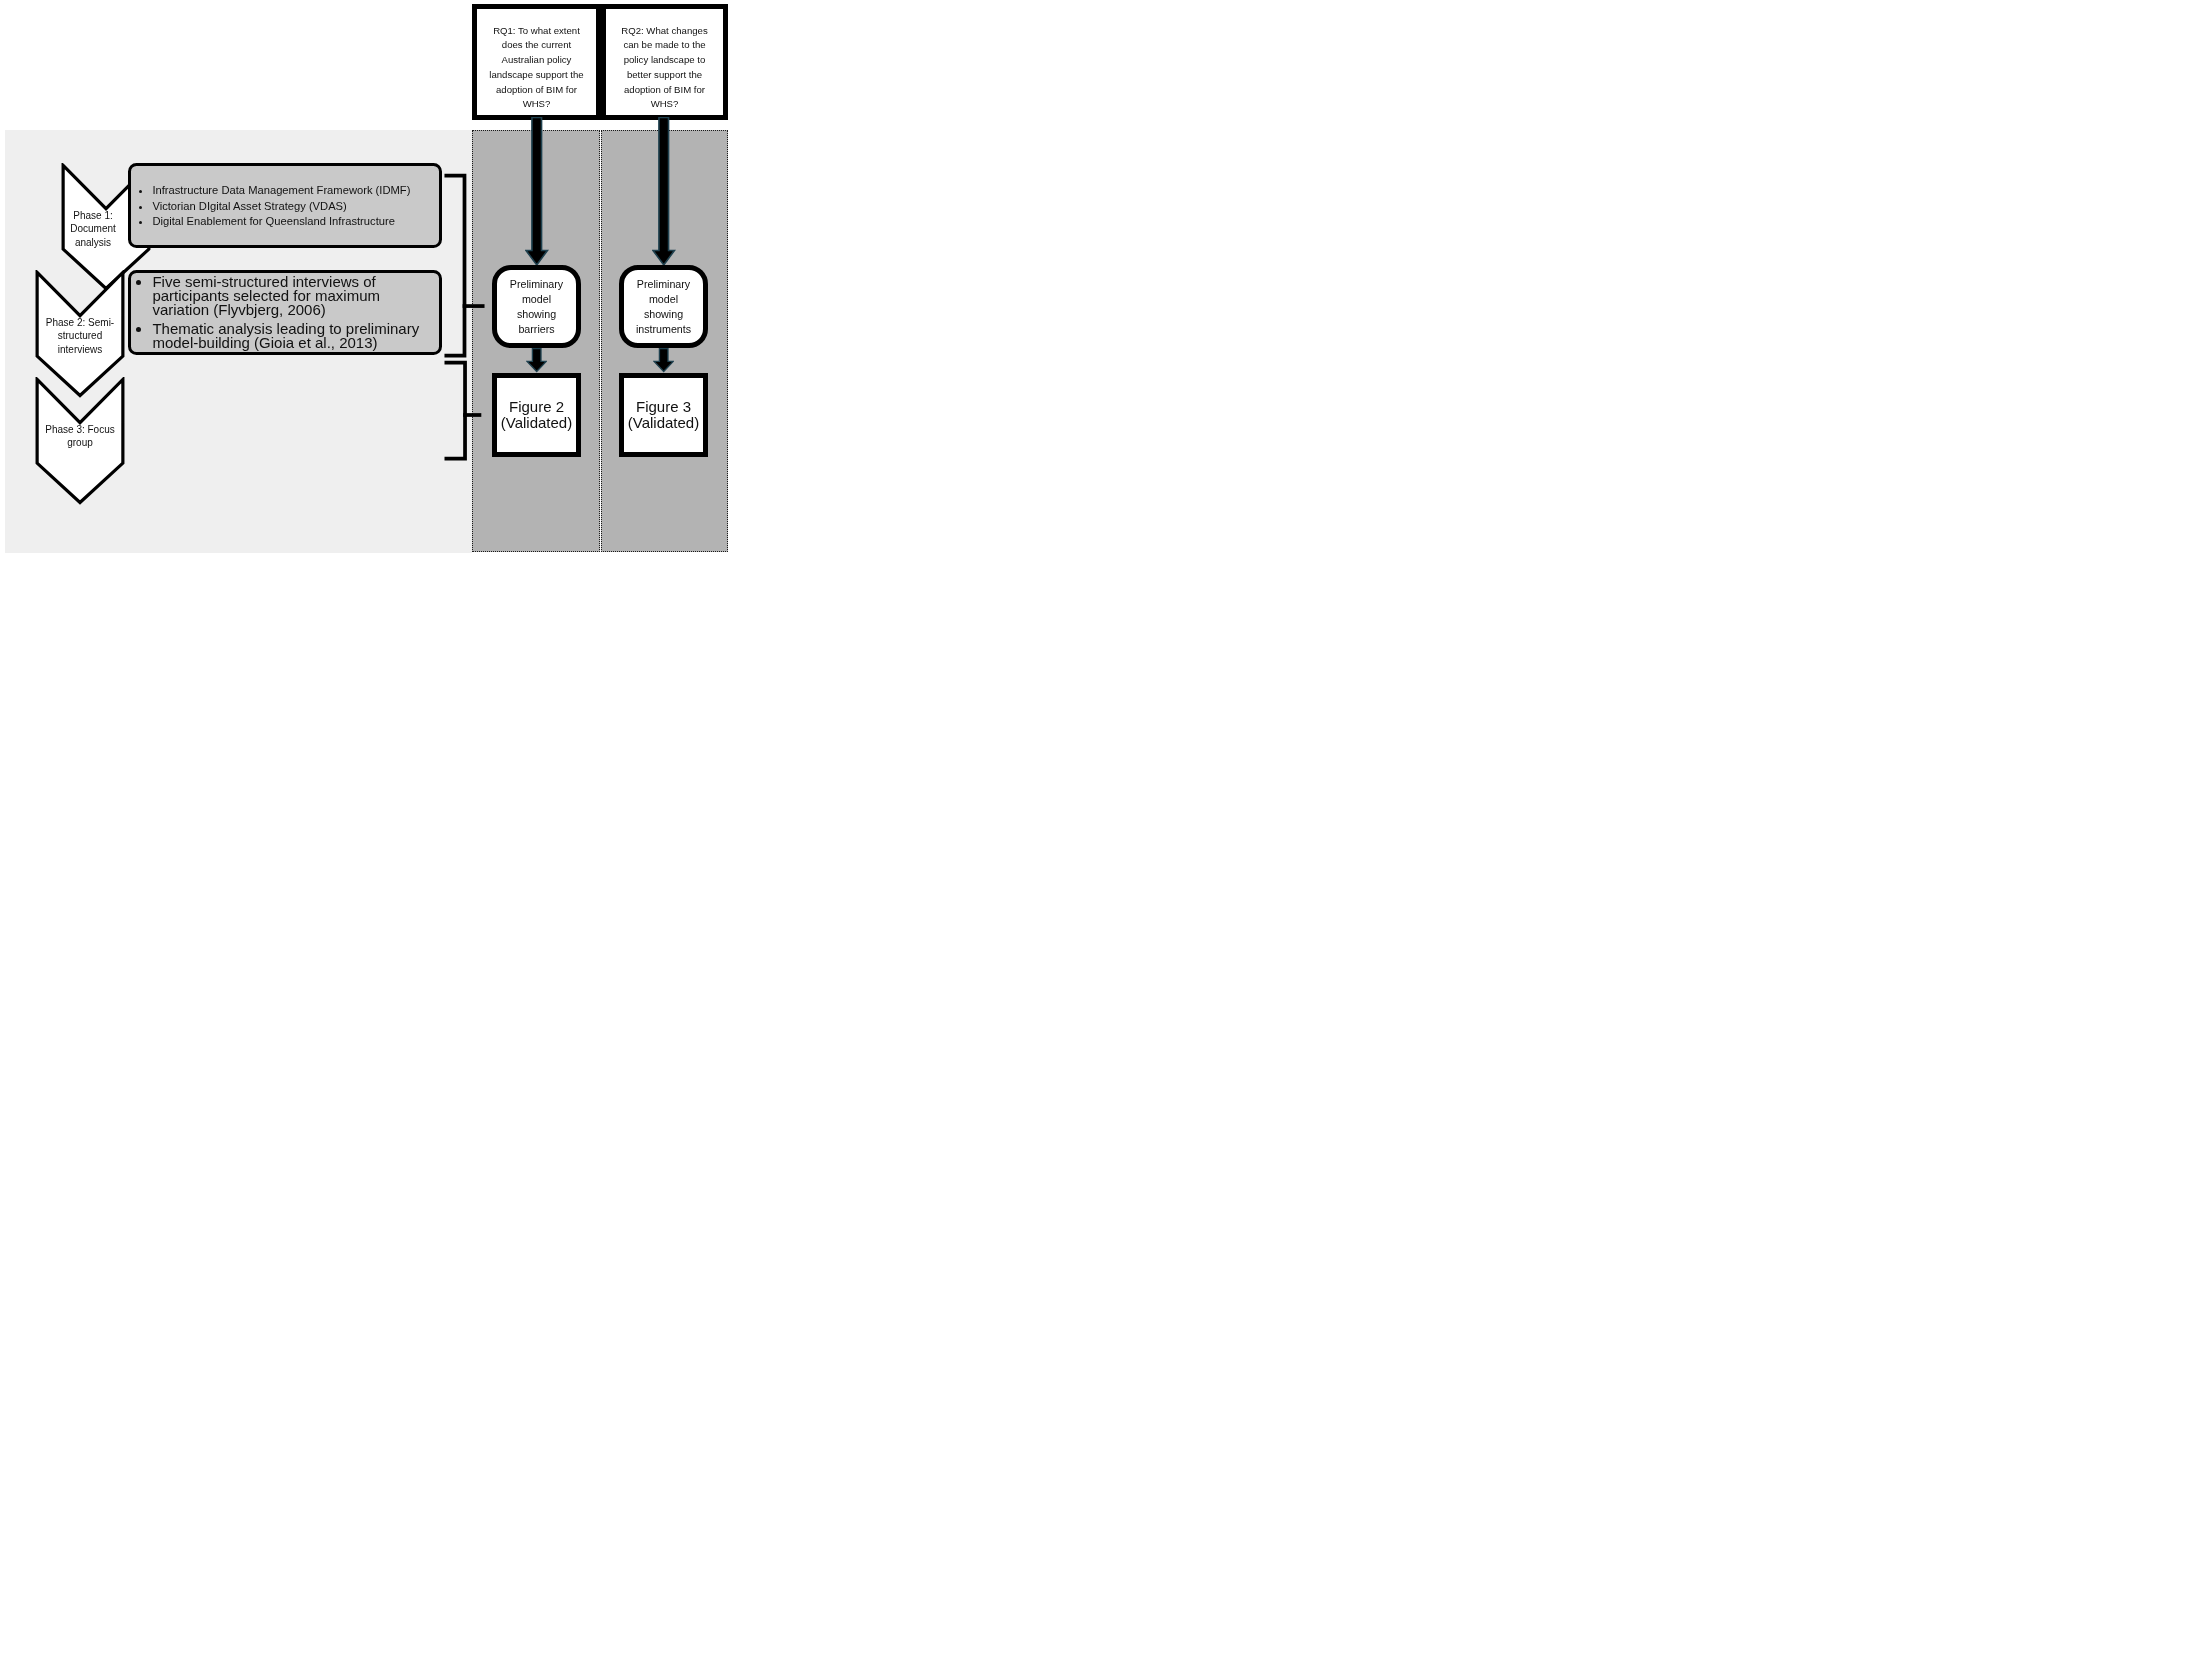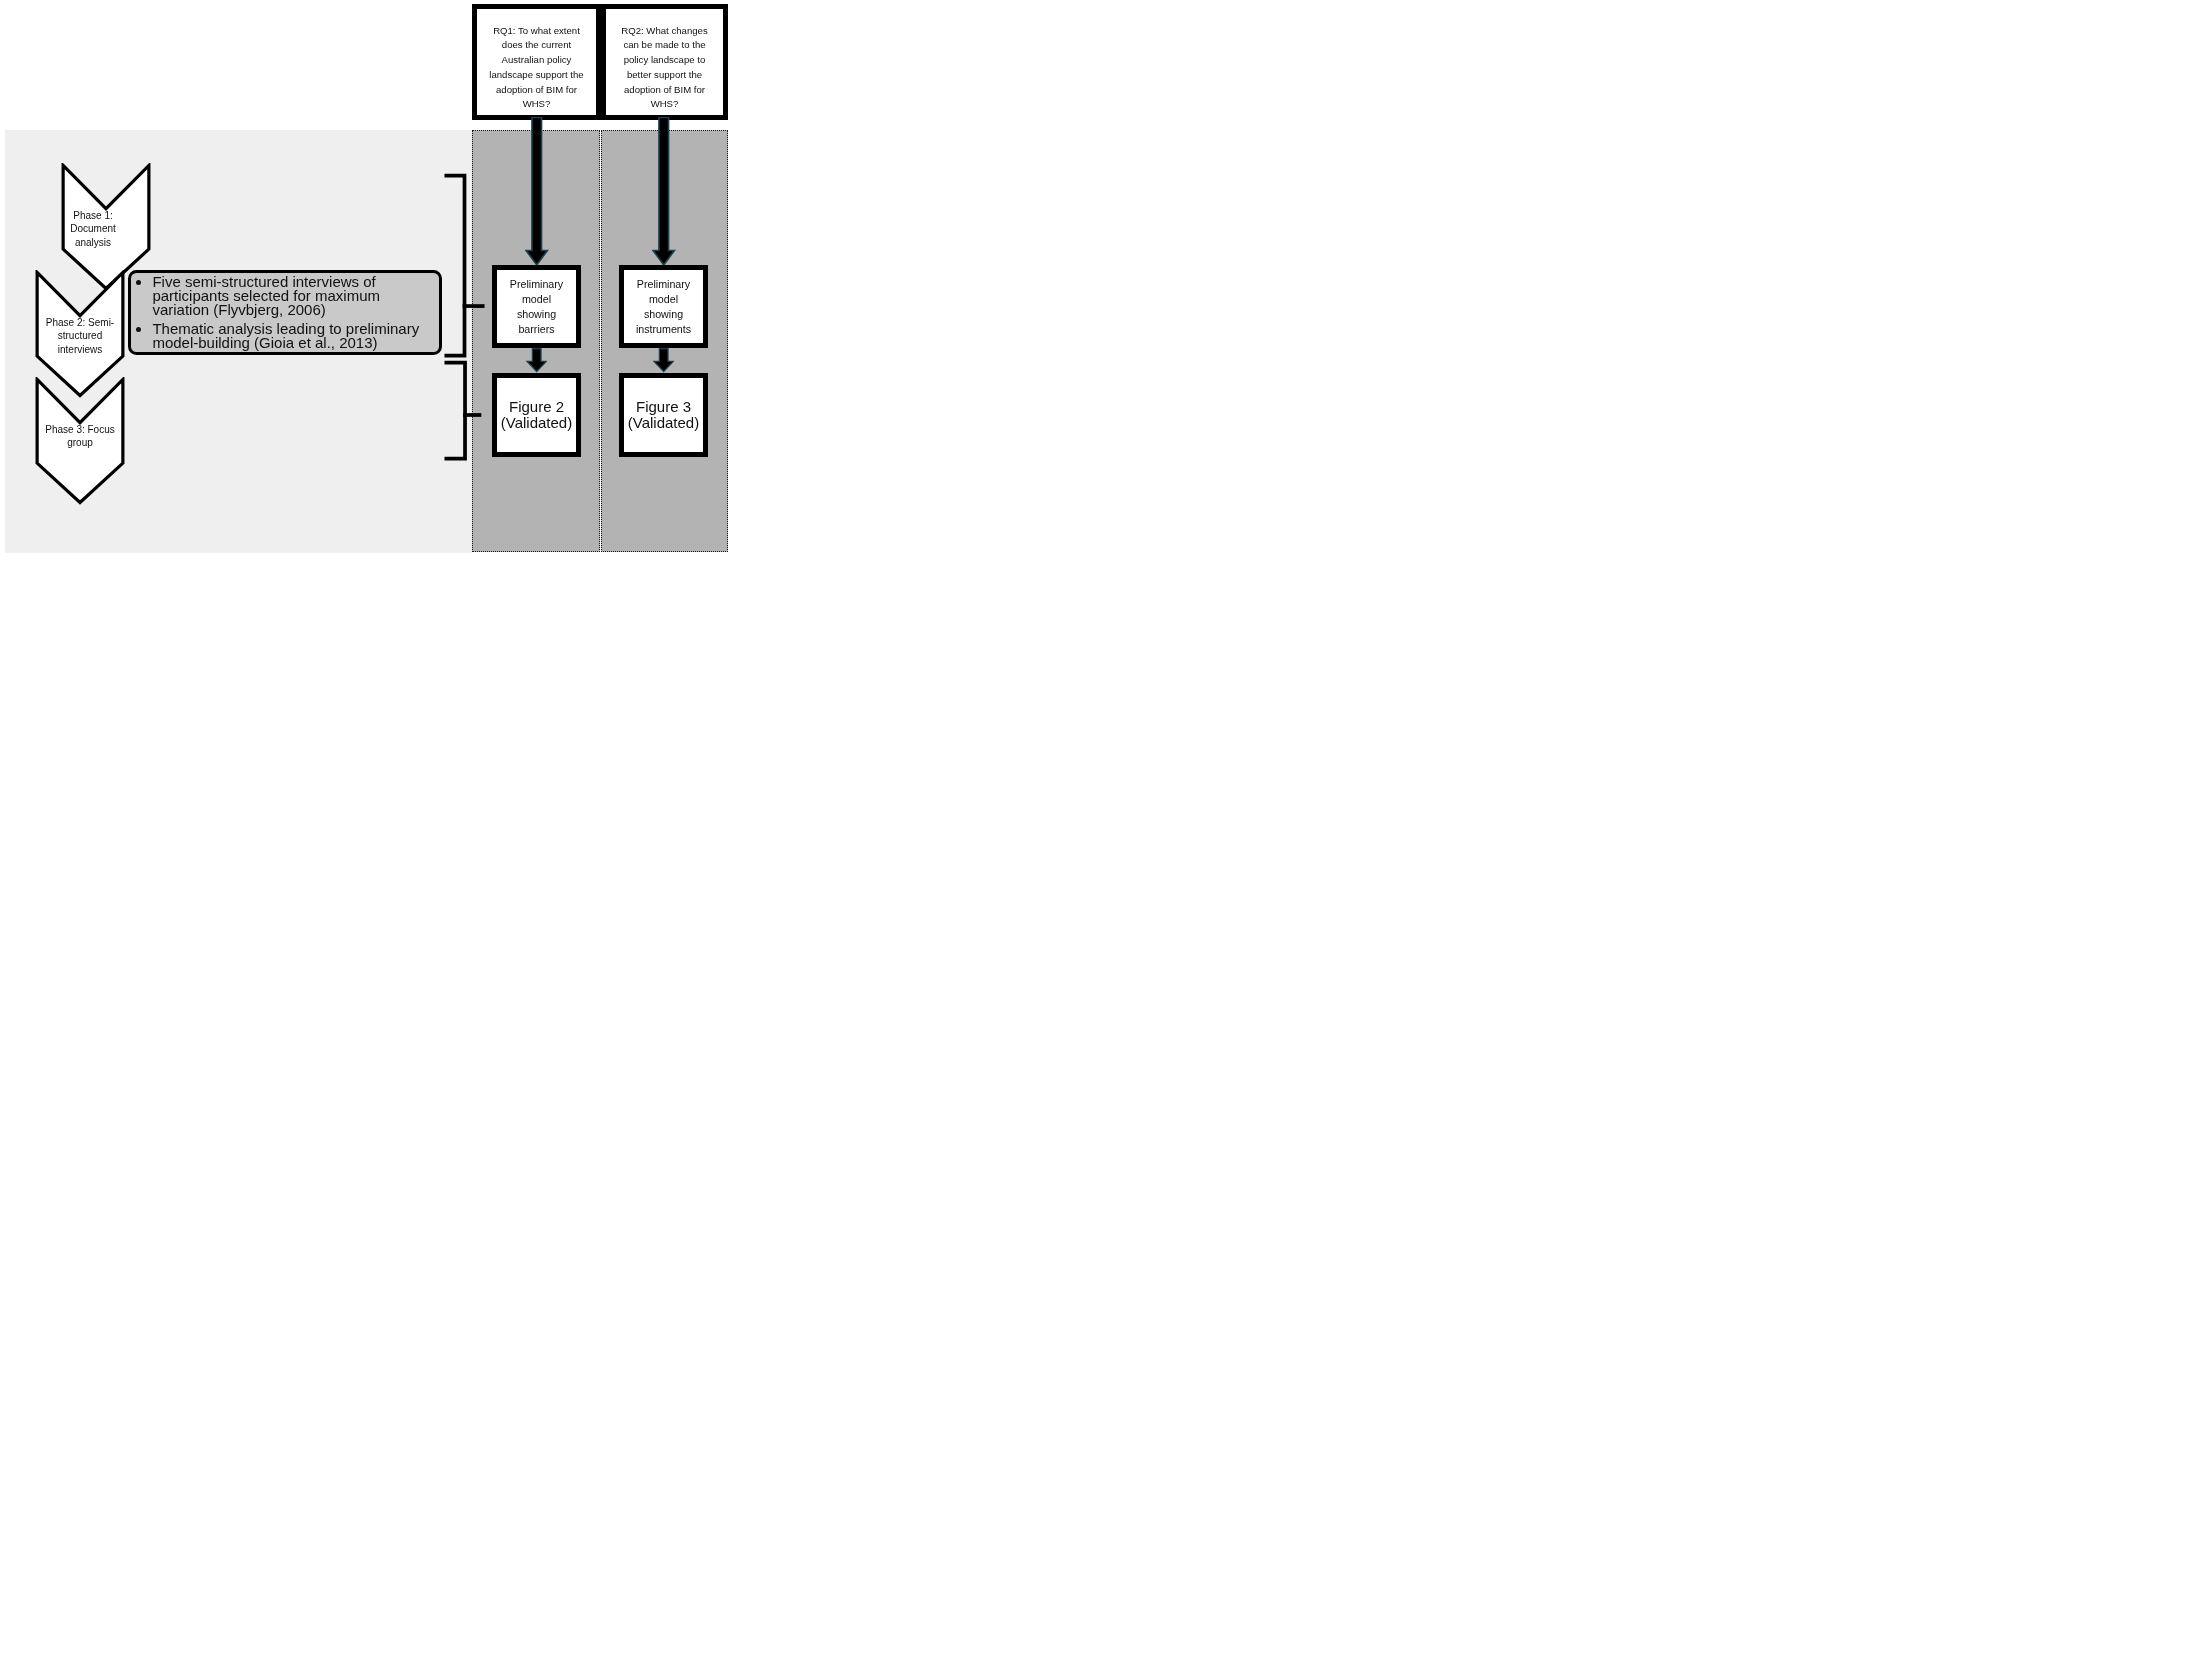--- a/index.html
+++ b/index.html
@@ -21,21 +21,21 @@
   .phase-box{left:128px;width:314px;background:#c9c9c9;border:3.7px solid #000;border-radius:8.5px;
              box-sizing:border-box;display:flex;flex-direction:column;justify-content:center;}
   .phase-box ul{margin:0;padding:0 5.3px 0 21.4px;list-style-type:disc;}
   .phase-box li{font-size:11.2px;line-height:14px;margin:0;}
   .phase-box li + li{margin-top:1.1px;}
   .phase-box.p2 li{font-size:15px;}
   .phase-box.p2 li + li{margin-top:4.8px;}
   .model-box{width:89px;background:#ffffff;border:5.3px solid #000;box-sizing:border-box;
              display:flex;align-items:center;justify-content:center;text-align:center;
              white-space:pre-line;}
-  .prelim{top:265px;height:83px;font-size:10.7px;line-height:15px;}
+  .prelim{top:265px;height:83px;font-size:10.7px;line-height:15px;border-radius:19px;}
   .figure{top:373px;height:84px;font-size:15px;line-height:16px;}
   .cpos1{left:492px;}
   .cpos2{left:619px;}
   .arrow-svg{pointer-events:none;}
 </style>
 </head>
 <body>
 
 <div class="canvas">
 
@@ -60,20 +60,27 @@
 interviews</div>
   </div>
   <div class="abs chevron" style="top:377px;">
     <svg width="90" height="128" viewBox="0 0 169 239">
       <polygon points="4,4 84.5,85 165,4 165,161 84.5,235 4,161" fill="#ffffff" stroke="#000000" stroke-width="6"></polygon>
     </svg>
     <div class="chev-label">Phase 3: Focus
 group</div>
   </div>
 
+  <div class="abs phase-box p1" style="top:163px;height:85px;">
+    <ul>
+        <li>Infrastructure Data Management Framework (IDMF)</li>
+        <li>Victorian DIgital Asset Strategy (VDAS)</li>
+        <li>Digital Enablement for Queensland Infrastructure</li>
+      </ul>
+  </div>
   <div class="abs phase-box p2" style="top:270px;height:85px;">
     <ul>
         <li>Five semi-structured interviews of participants selected for maximum variation (Flyvbjerg, 2006)</li>
         <li>Thematic analysis leading to preliminary model-building (Gioia et al., 2013)</li>
       </ul>
   </div>
 
   <svg class="abs arrow-svg" style="left:443px;top:172px;" width="43" height="188" viewBox="0 0 80 352">
     <path d="M6 7 L40 7 L40 344 L6 344" fill="none" stroke="#000" stroke-width="7" stroke-linecap="square"></path>
     <path d="M40 251 L74 251" fill="none" stroke="#000" stroke-width="7" stroke-linecap="square"></path>

